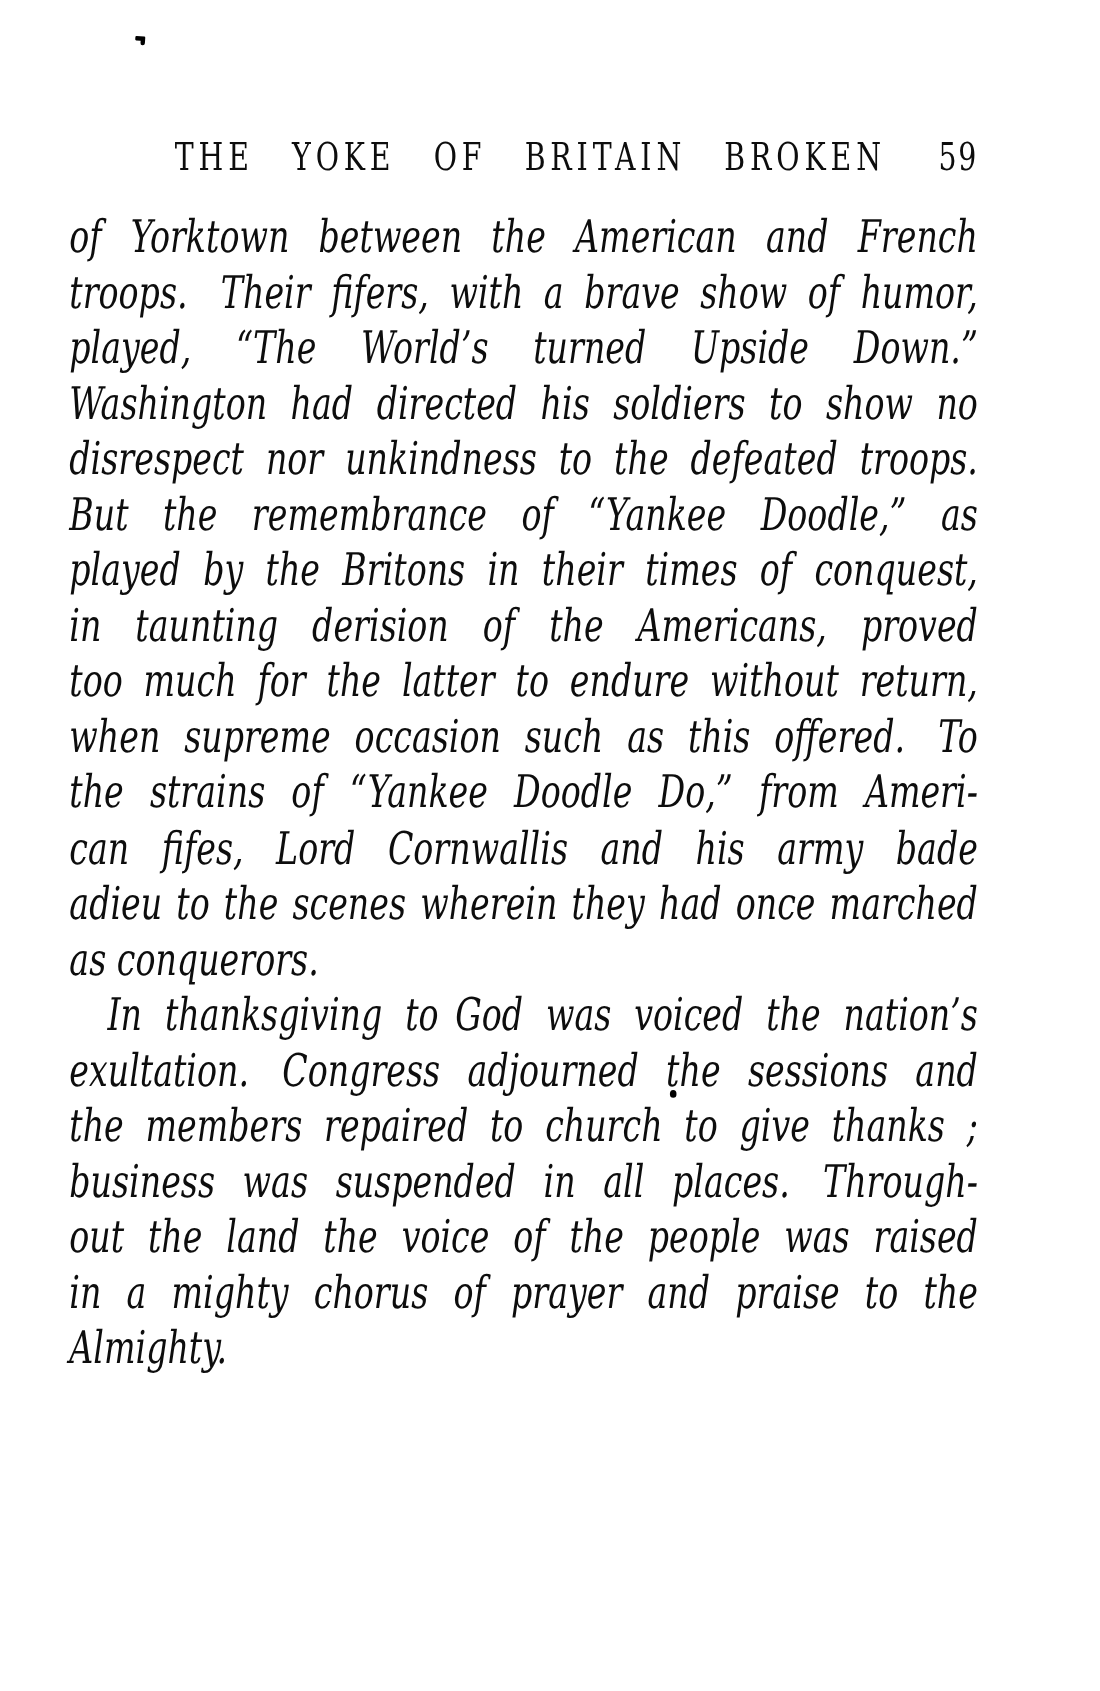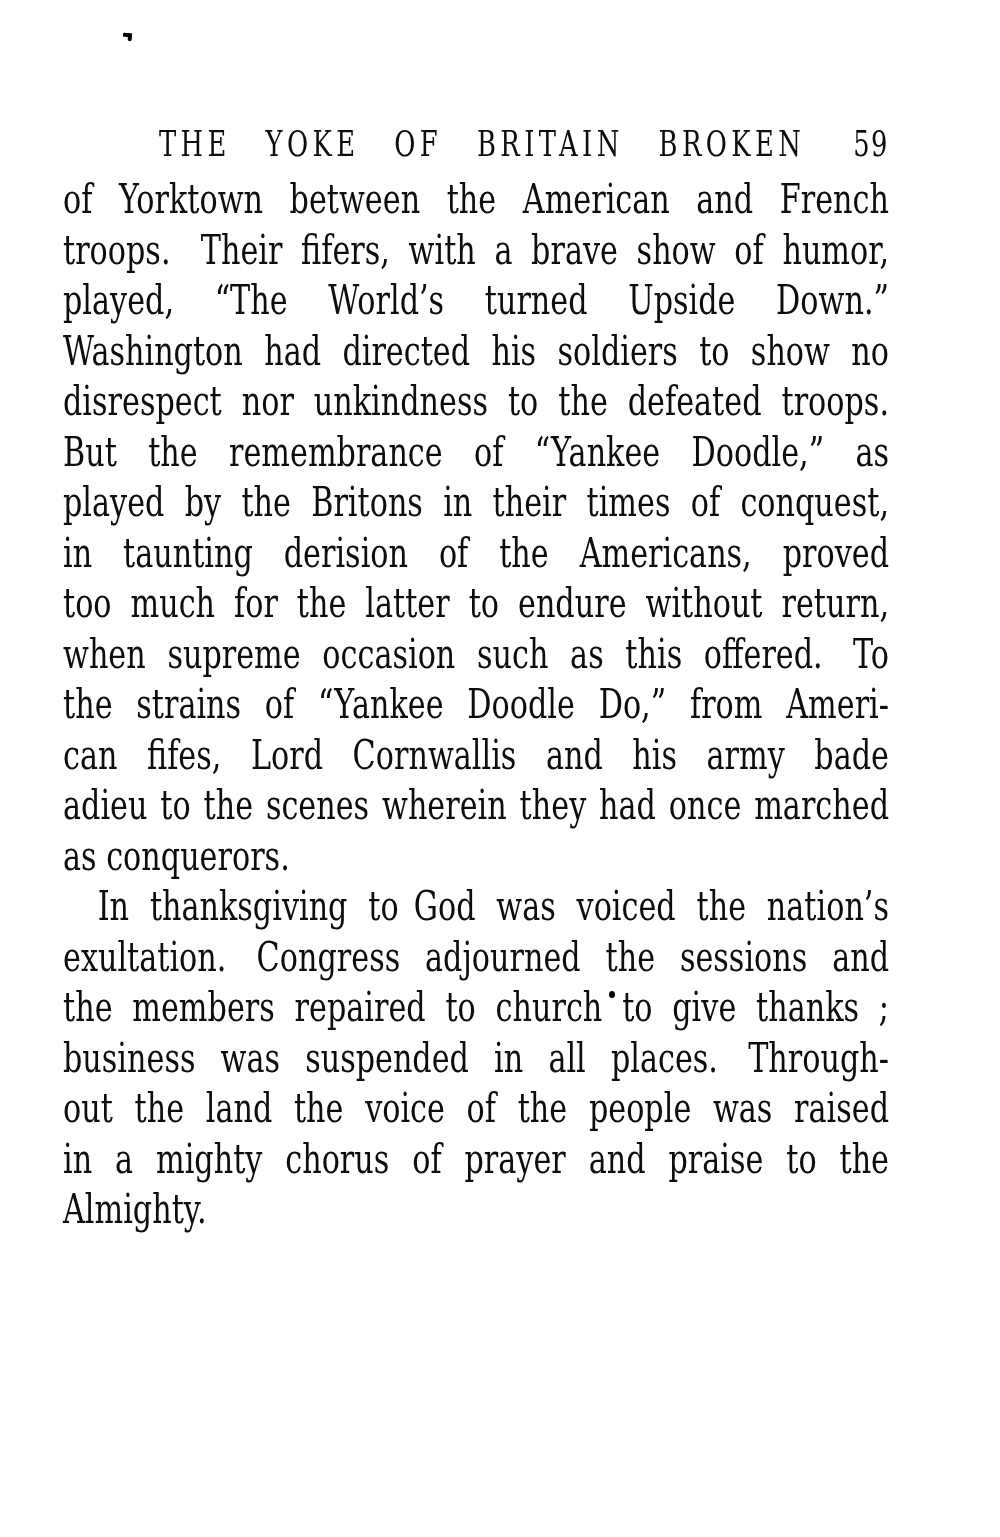--- a/index.html
+++ b/index.html
@@ -34,22 +34,23 @@
   }
   .page-number {
     margin-left: auto;
     letter-spacing: 2px;
   }
 
   
   .page-body {
     position: absolute;
     left: 63px;
-    top: 174px;
+    top: 190px;
     width: 826px;
+    font-style: italic;
   }
   .line {
     width: 1120px;
     transform: scaleX(0.7375);
     transform-origin: 0 0;
     font-size: 41px;
     line-height: 50.5px;
     text-align: justify;
     text-align-last: justify;
   }

